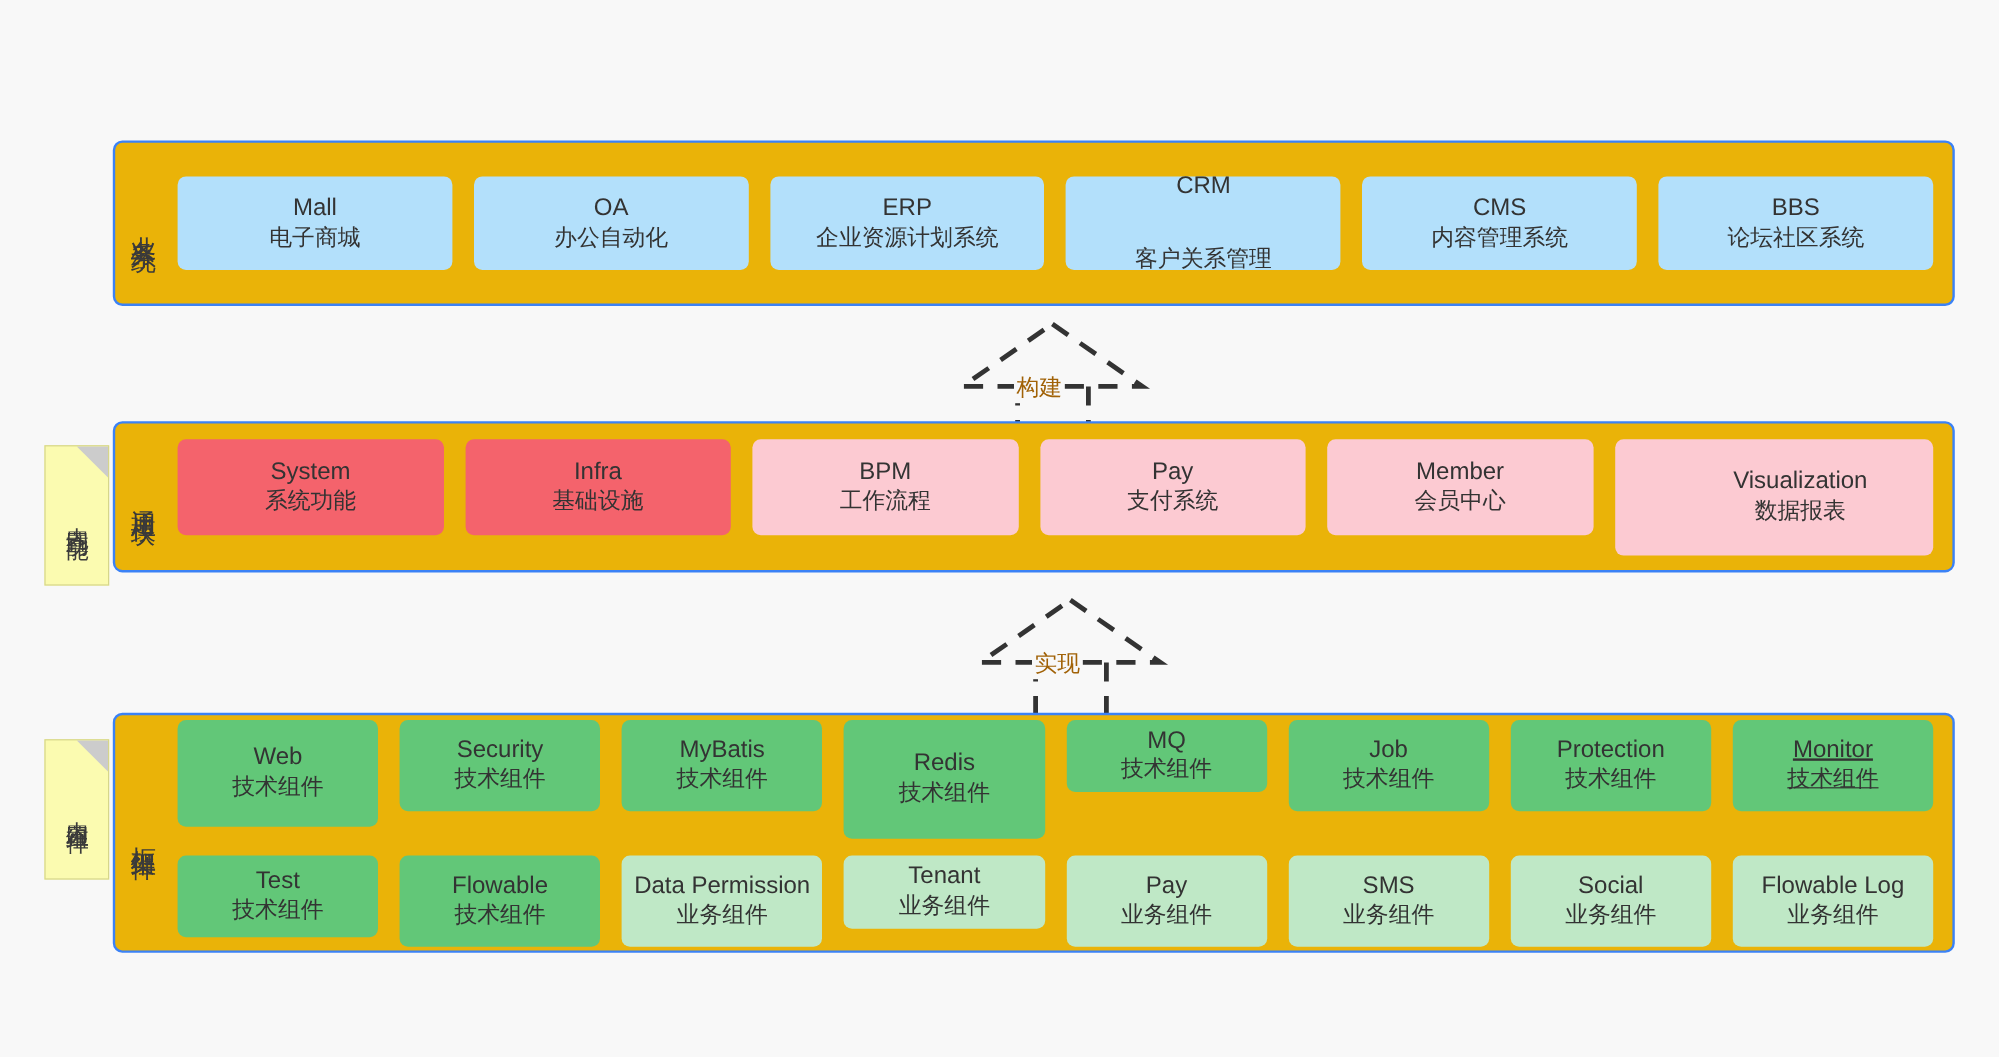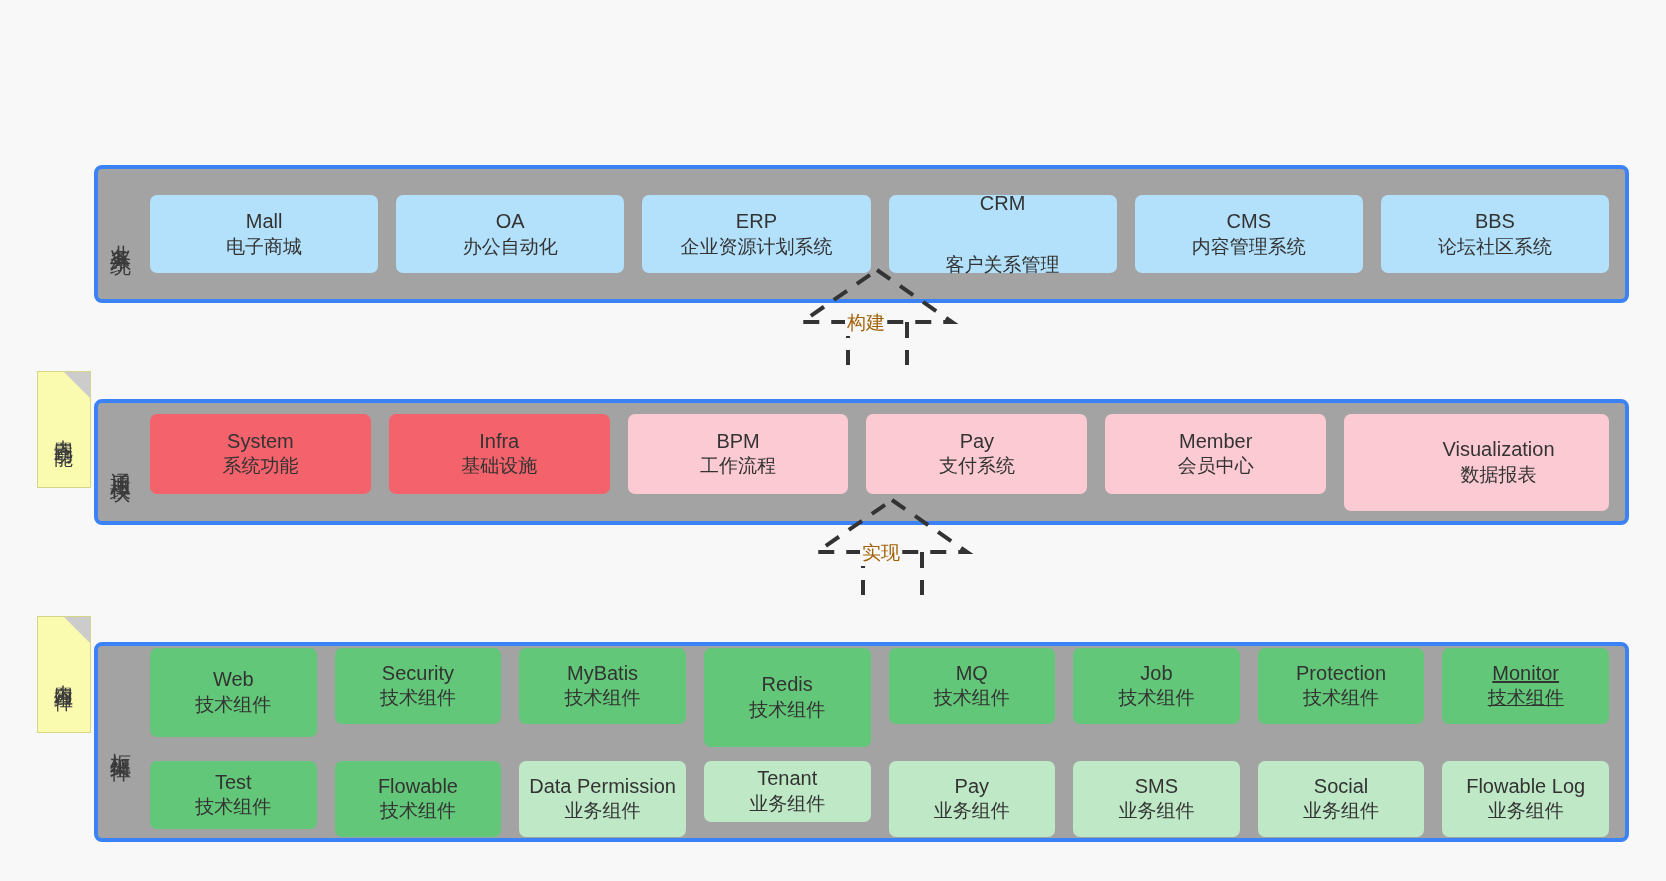--- a/index.html
+++ b/index.html
@@ -12,26 +12,25 @@
     position: relative;
     width: 1666px;
     height: 881px;
     background: #f8f8f8;
     overflow: hidden;
   }
 
   
   .layer {
     position: absolute;
-    background: #a3a3a3;
-    border: 4px solid #3b82f6;
+    background: #eab308;
+    border: 2px solid #3b82f6;
     border-radius: 8px;
     display: flex;
     align-items: stretch;
-    margin-top: 48px;
   }
   .layer-title {
     flex: 0 0 auto;
     width: 46px;
     display: flex;
     align-items: center;
     justify-content: center;
     font-size: 21px;
     color: #3a3a3a;
     writing-mode: vertical-rl;
@@ -218,21 +217,21 @@
           <div class="cn">技术组件</div>
         </div>
         <div class="cell c-green" style="height:76px;">
           <div class="en">MyBatis</div>
           <div class="cn">技术组件</div>
         </div>
         <div class="cell c-green" style="height:99px;">
           <div class="en">Redis</div>
           <div class="cn">技术组件</div>
         </div>
-        <div class="cell c-green" style="height:76px;">
+        <div class="cell c-green" style="height:60px;">
           <div class="en">MQ</div>
           <div class="cn">技术组件</div>
         </div>
         <div class="cell c-green" style="height:76px;">
           <div class="en">Job</div>
           <div class="cn">技术组件</div>
         </div>
         <div class="cell c-green" style="height:76px;">
           <div class="en">Protection</div>
           <div class="cn">技术组件</div>

